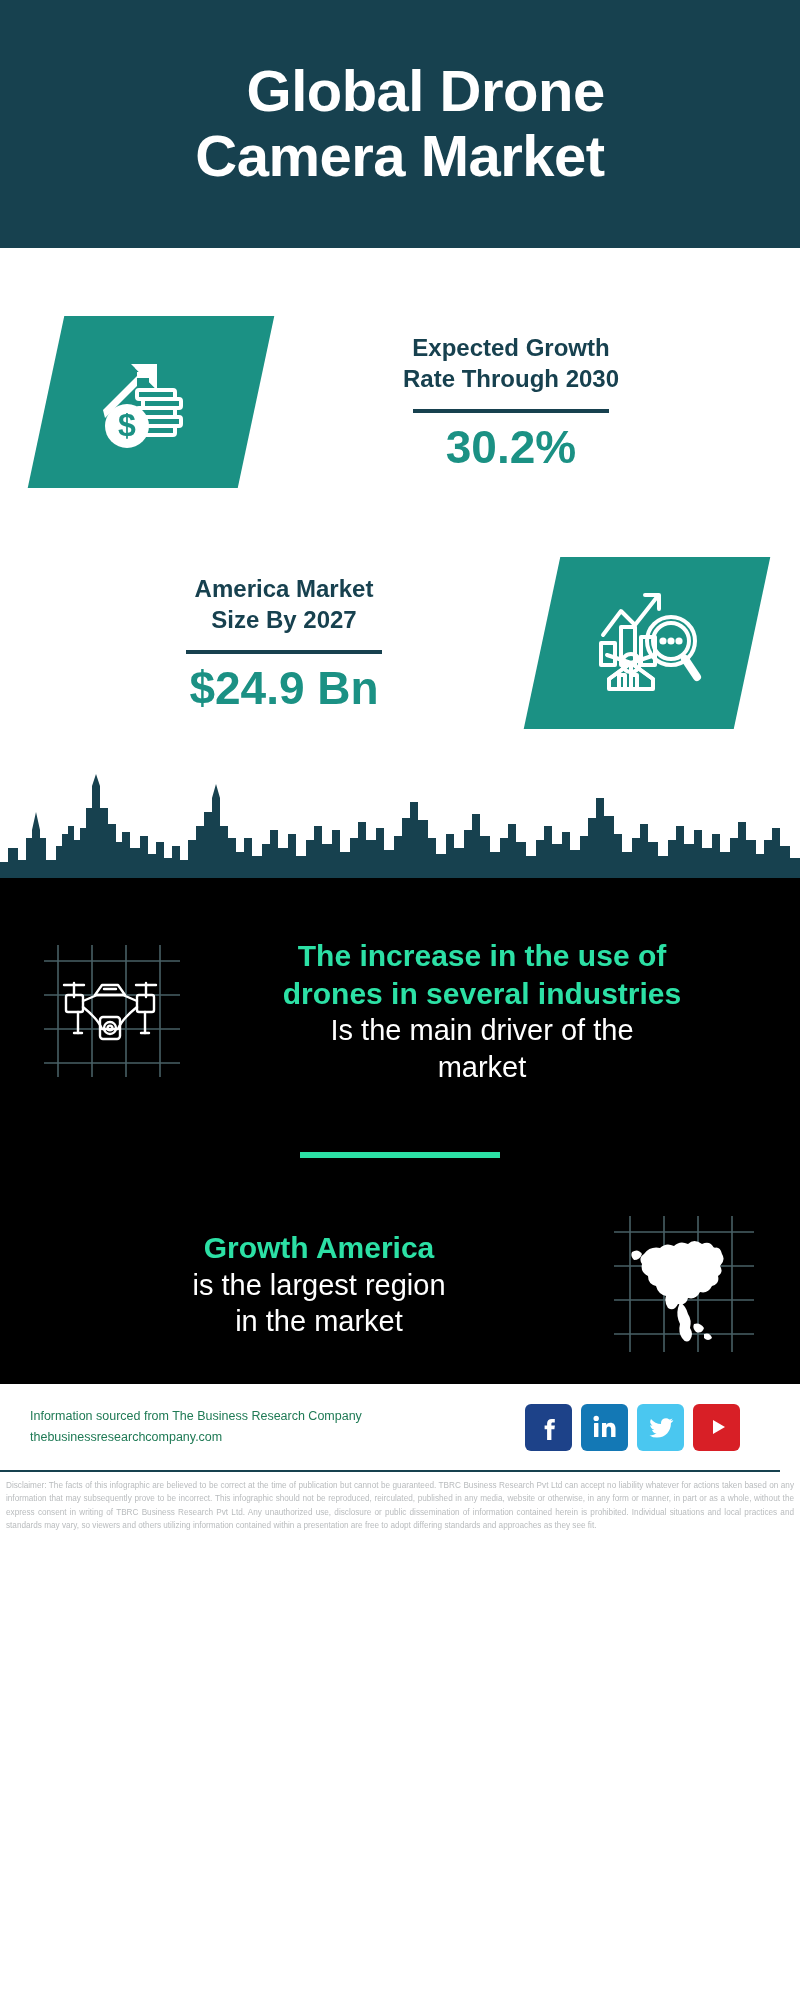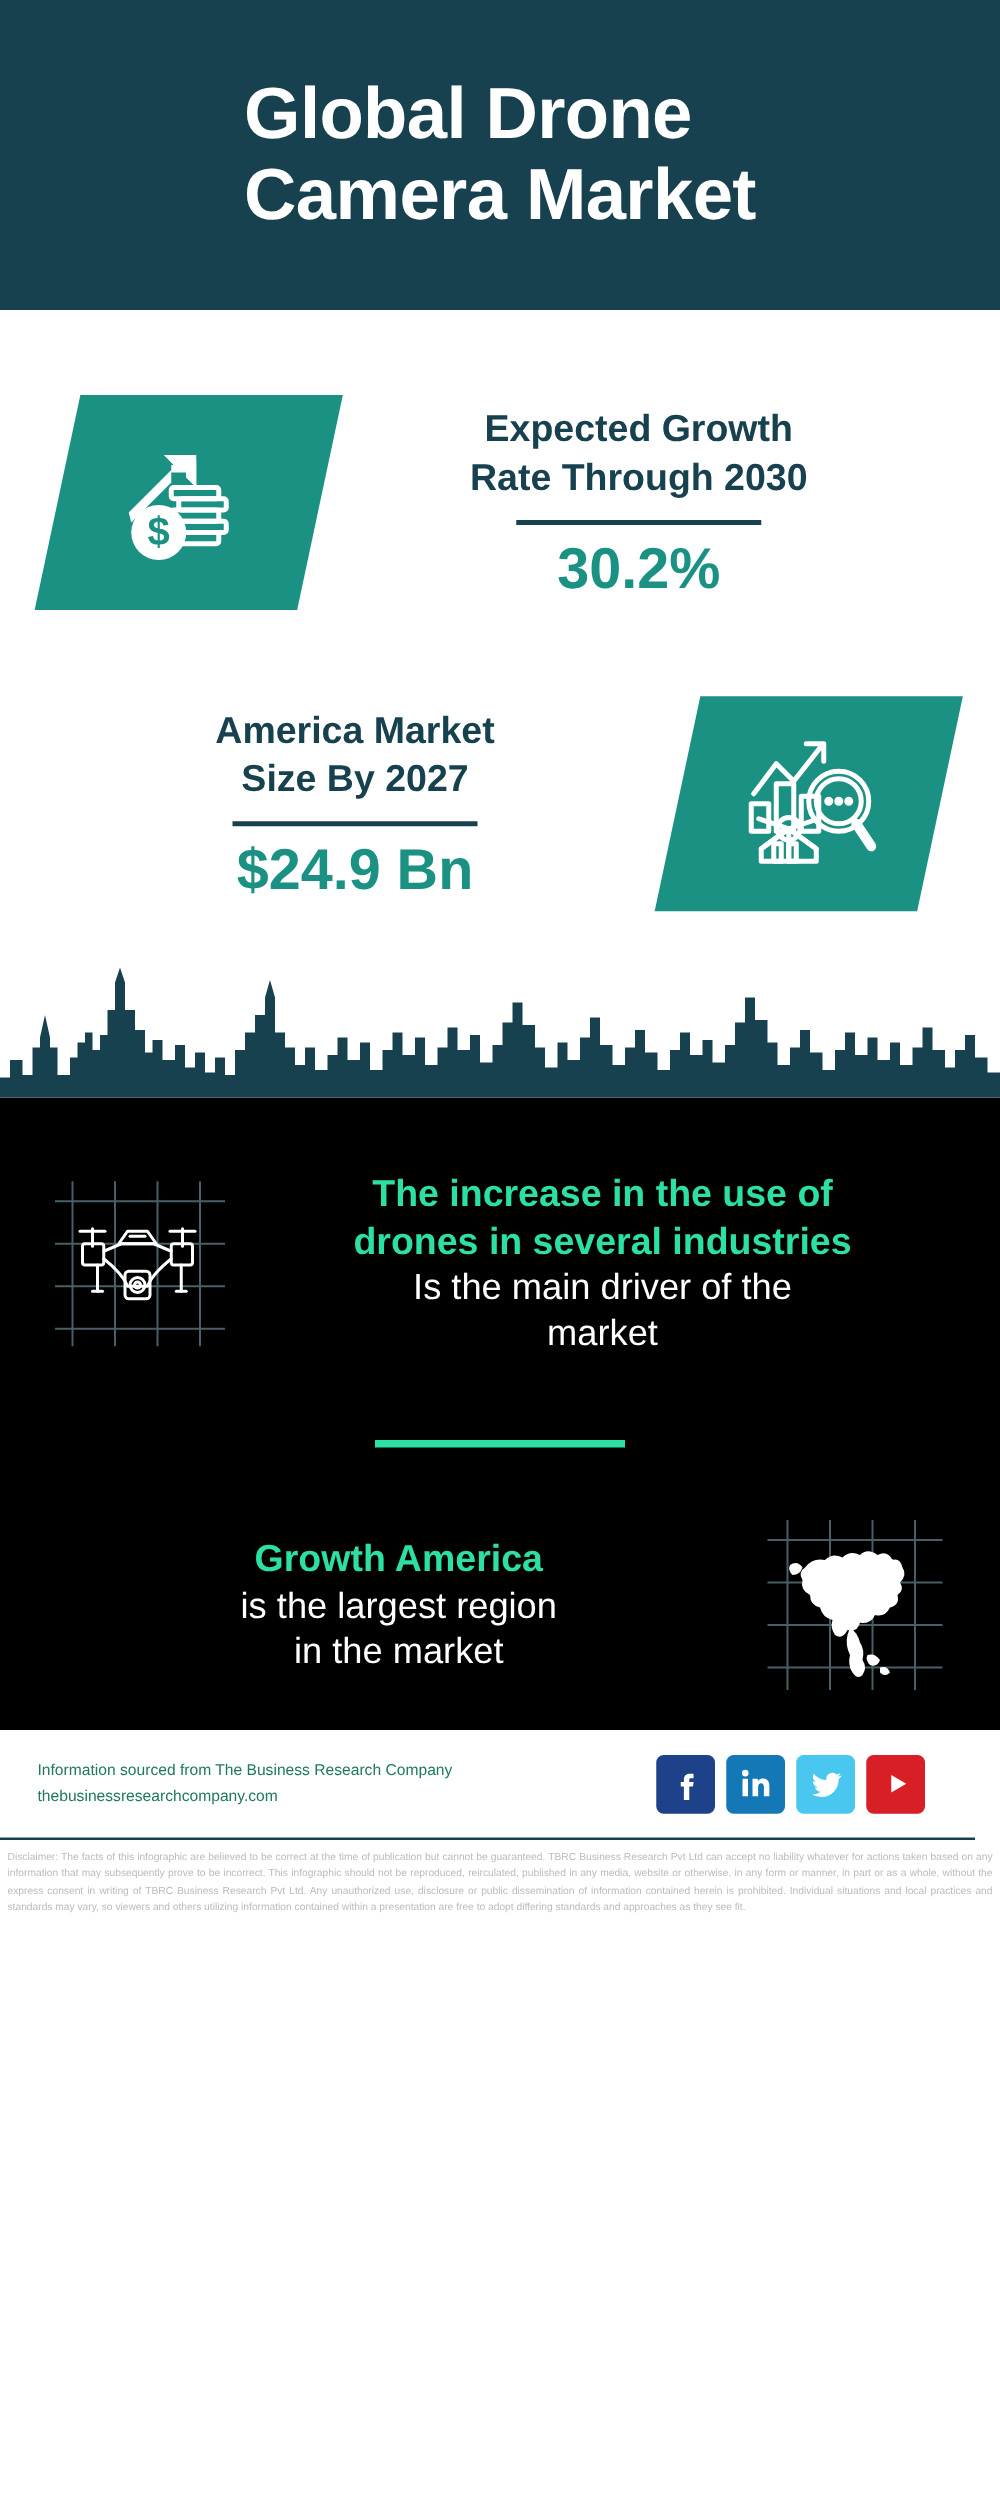--- a/index.html
+++ b/index.html
@@ -10,21 +10,21 @@
     font-family:"Liberation Sans", sans-serif;
     position:relative;
     overflow:hidden;
   }
 
   
   .header {
     width:800px; height:248px;
     background:#17414f;
     display:flex; align-items:center; justify-content:center;
-    text-align:left;
+    text-align:right;
   }
   .header-title {
     color:#ffffff;
     font-size:58px;
     font-weight:bold;
     line-height:1.12;
     letter-spacing:-0.5px;
     max-width:640px;
   }
 
@@ -43,21 +43,21 @@
     background:#1b9184;
     transform:skewX(-12deg);
     display:flex; align-items:center; justify-content:center;
     flex:0 0 auto;
   }
   .para .glyph { transform:skewX(12deg); display:block; }
 
   .stat-text { flex:1 1 auto; text-align:center; }
   .stat-label {
     color:#17414f;
-    font-size:30px; font-weight:bold; line-height:1.28;
+    font-size:24px; font-weight:bold; line-height:1.28;
   }
   .stat-rule {
     width:196px; height:4px; background:#17414f;
     margin:14px auto 10px auto;
   }
   .stat-value {
     color:#1b9184;
     font-size:46px; font-weight:bold; line-height:1.05;
   }
 

